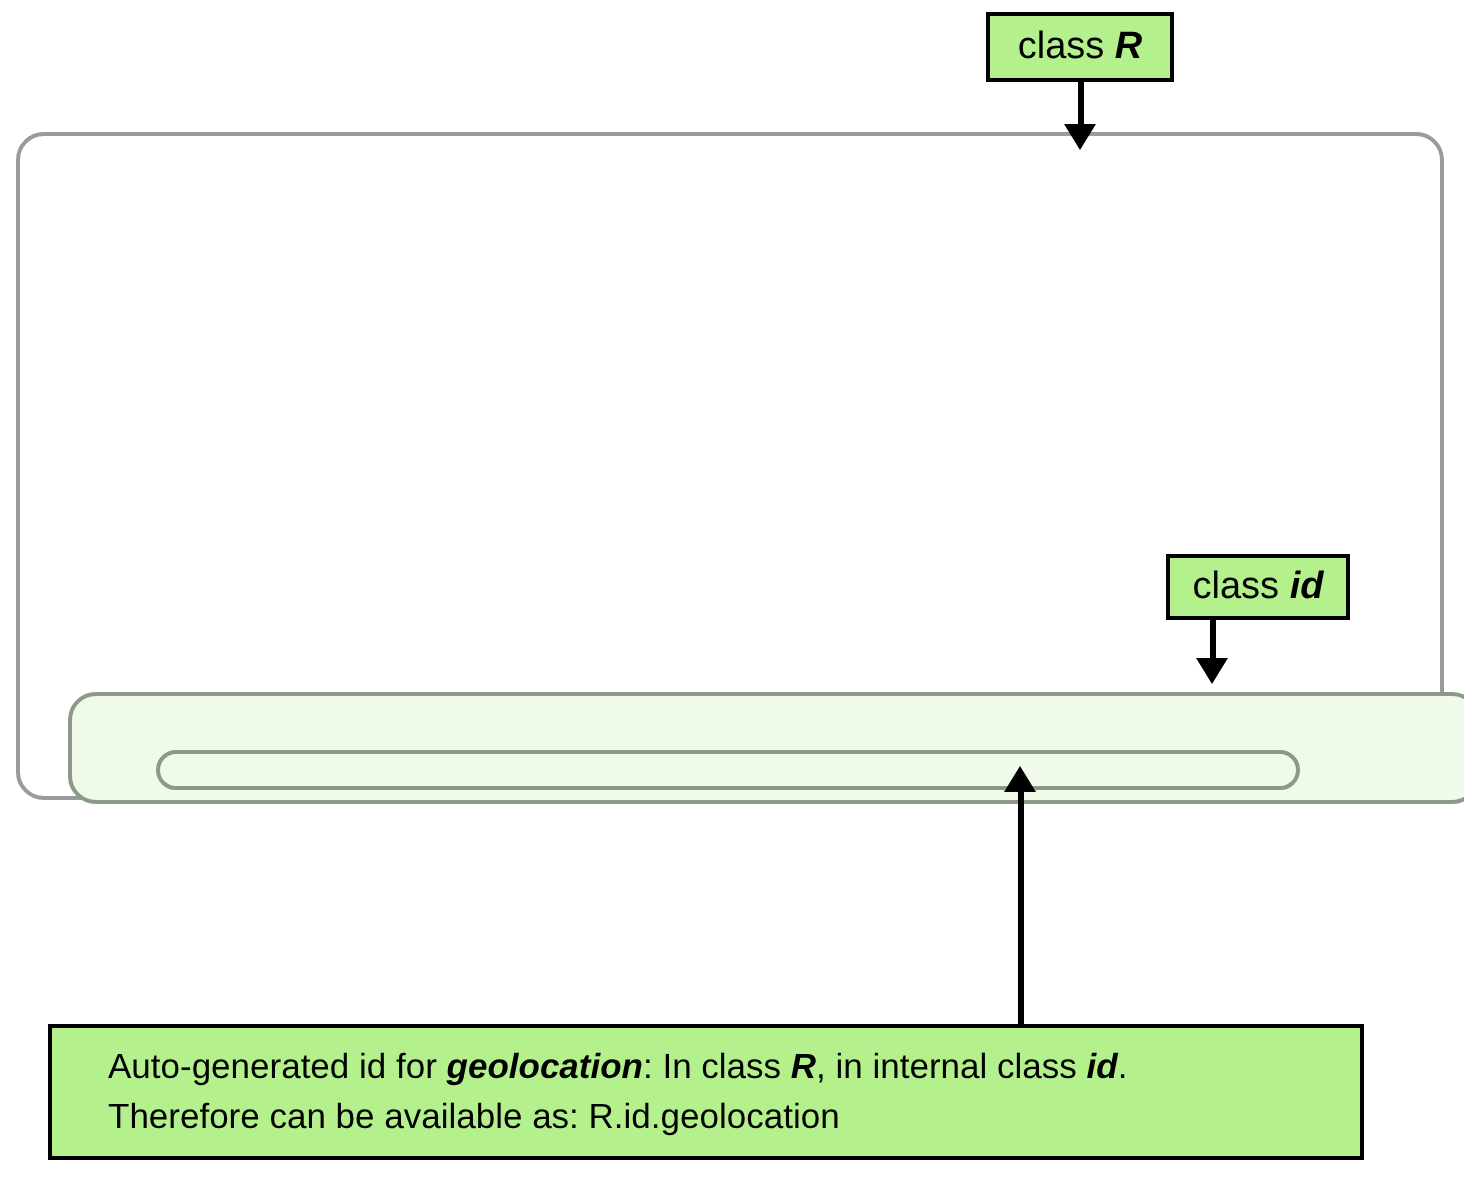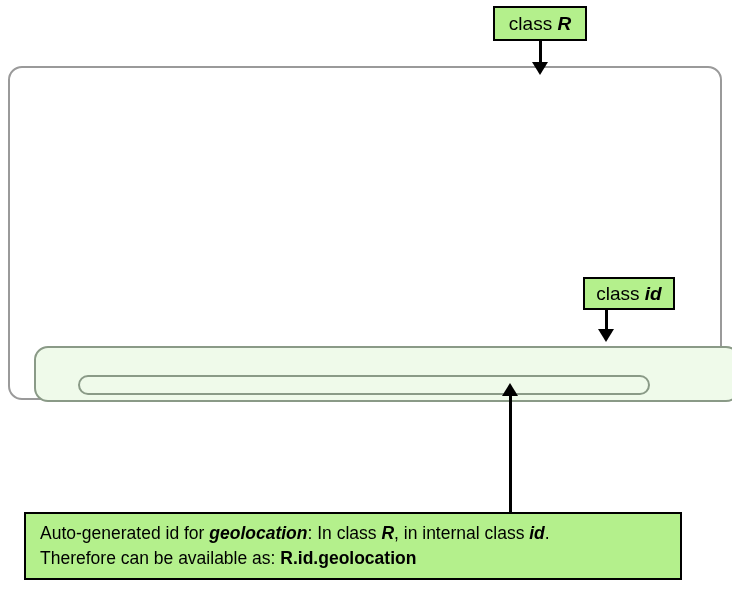--- a/index.html
+++ b/index.html
@@ -162,28 +162,28 @@
     width: 92px;
     height: 33px;
     justify-content: center;
     font-size: 19px;
   }
   #callout-bottom {
     left: 24px;
     top: 512px;
     width: 658px;
     height: 68px;
-    padding: 6px 14px;
+    padding: 6px 28px;
     font-size: 17.5px;
     line-height: 25px;
     align-items: flex-start;
     flex-direction: column;
     justify-content: center;
   }
-  .callout b  { font-weight: bold; }
+  .callout b  { font-weight: normal; }
   .callout i  { font-style: italic; font-weight: bold; }
 
   
   .arrow-shaft {
     position: absolute;
     width: 3px;
     background: #000000;
     z-index: 15;
   }
   .arrow-head-down, .arrow-head-up {

